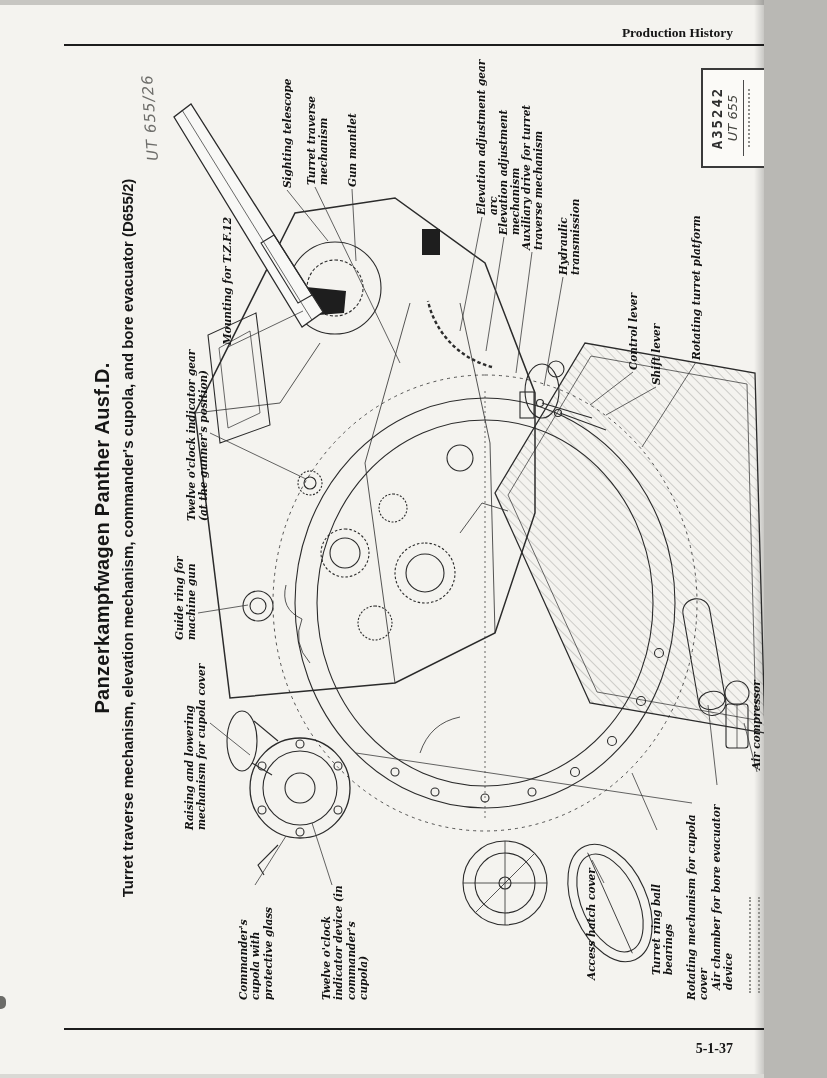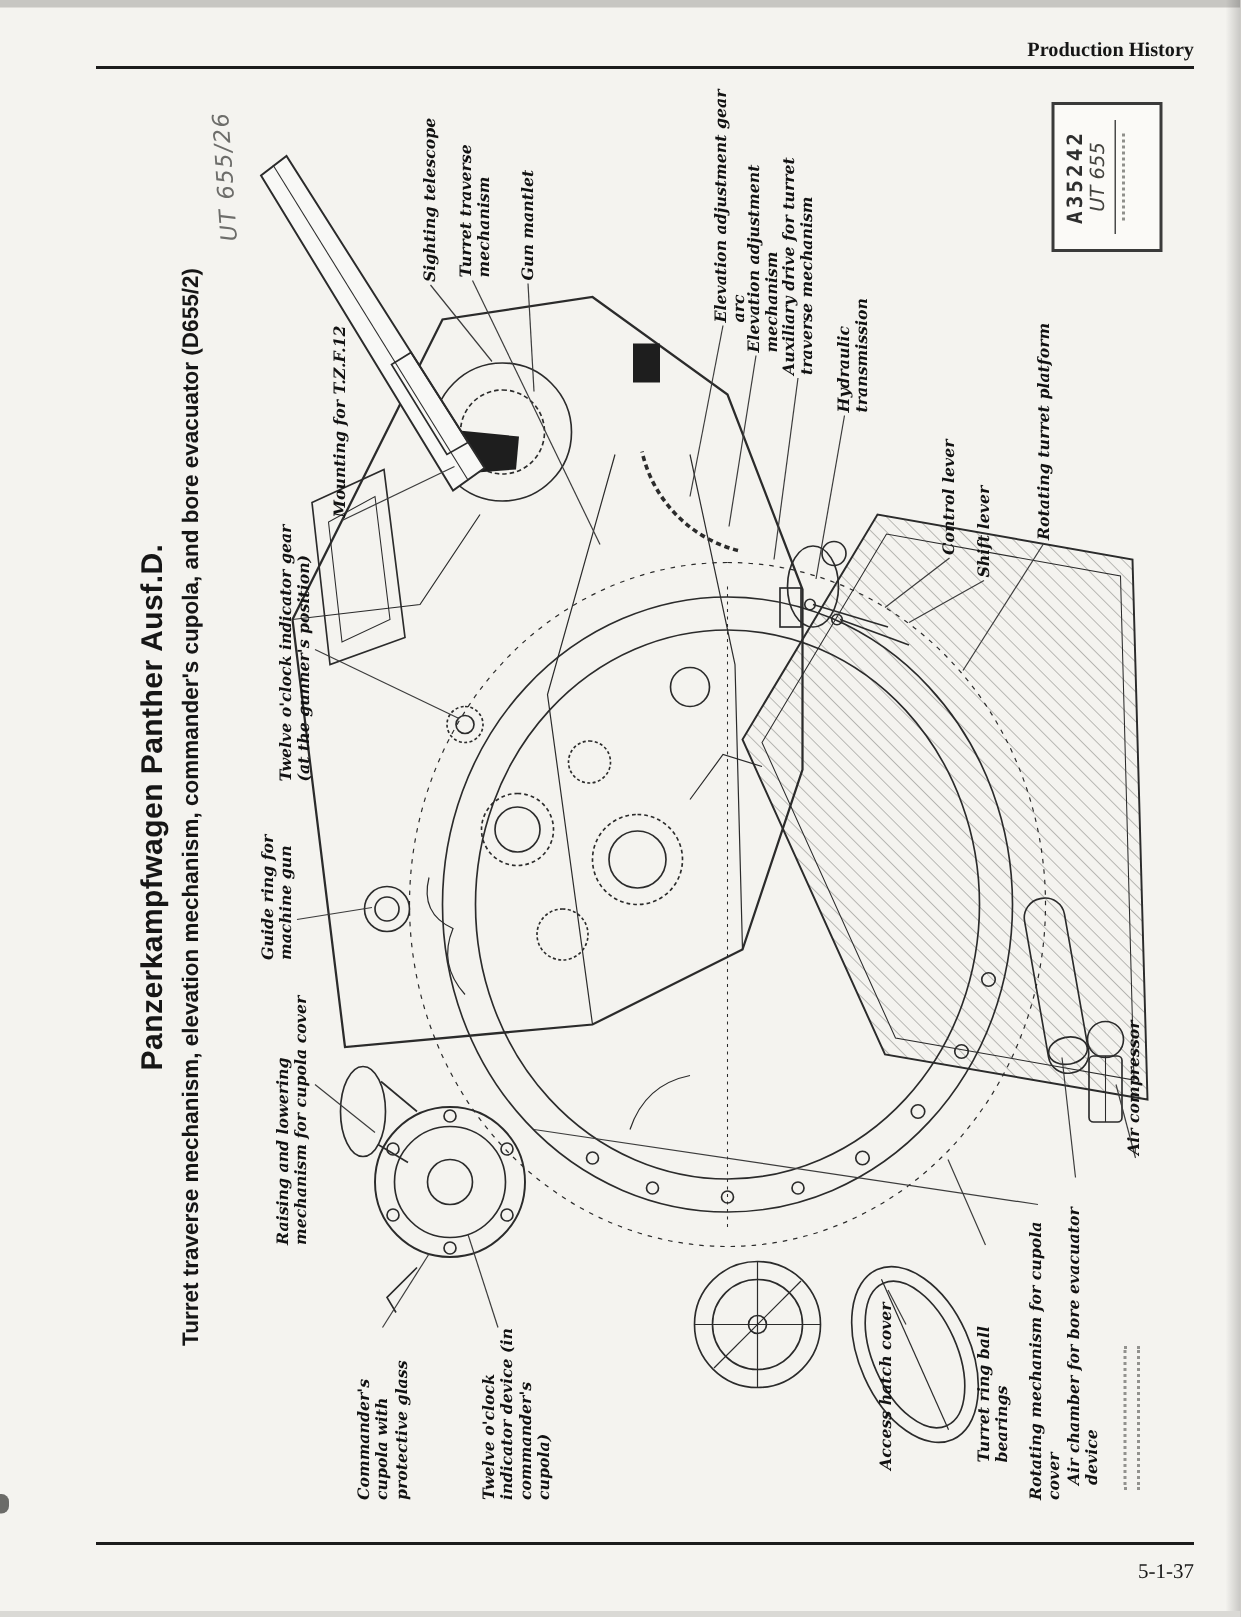--- a/index.html
+++ b/index.html
@@ -1,27 +1,27 @@
 <!DOCTYPE html>
 <html><head>
 <meta charset="utf-8">
 <style>
   html,body{margin:0;padding:0;background:#b9b8b4;}
-  .page{position:relative;width:827px;height:1078px;background:#f4f3ef;overflow:hidden;
+  .page{position:relative;width:764px;height:1078px;background:#f4f3ef;overflow:hidden;
         font-family:"Liberation Serif",serif;color:#161616;}
   .scan-edge-top{position:absolute;left:0;top:0;width:827px;height:5px;background:#c7c6c2;}
   .scan-edge-right{position:absolute;right:0;top:0;width:10px;height:1078px;
         background:linear-gradient(to right,rgba(0,0,0,0),rgba(0,0,0,.18));}
   .scan-edge-bottom{position:absolute;left:0;bottom:0;width:827px;height:4px;background:#dad9d5;}
   .scan-nick{position:absolute;left:0;top:996px;width:6px;height:13px;background:#6b6b68;border-radius:0 5px 5px 0;}
 
   .header-title{position:absolute;top:25px;right:31px;font-weight:bold;font-size:13.5px;}
   .rule-top{position:absolute;top:44px;left:64px;width:732px;height:2px;background:#1c1c1c;}
   .rule-bottom{position:absolute;top:1028px;left:64px;width:732px;height:2px;background:#1c1c1c;}
-  .page-number{position:absolute;top:1041px;right:31px;font-weight:normal;font-size:14px;}
+  .page-number{position:absolute;top:1041px;right:31px;font-weight:bold;font-size:14px;}
 
   
   .stage{position:absolute;left:65px;top:1033px;width:990px;height:730px;
          transform:rotate(-90deg);transform-origin:0 0;}
 
   .fig-title1{position:absolute;top:26px;left:0;width:990px;text-align:center;
         font-family:"Liberation Sans",sans-serif;font-weight:bold;font-size:20px;letter-spacing:.3px;}
   .fig-title2{position:absolute;top:54px;left:0;width:990px;text-align:center;
         font-family:"Liberation Sans",sans-serif;font-weight:bold;font-size:15px;}
 

